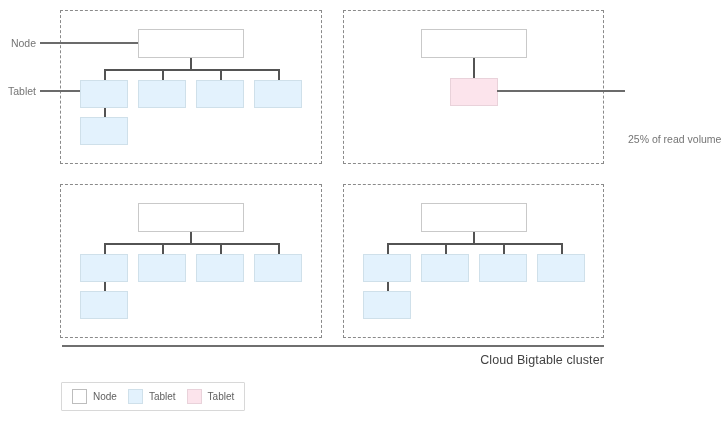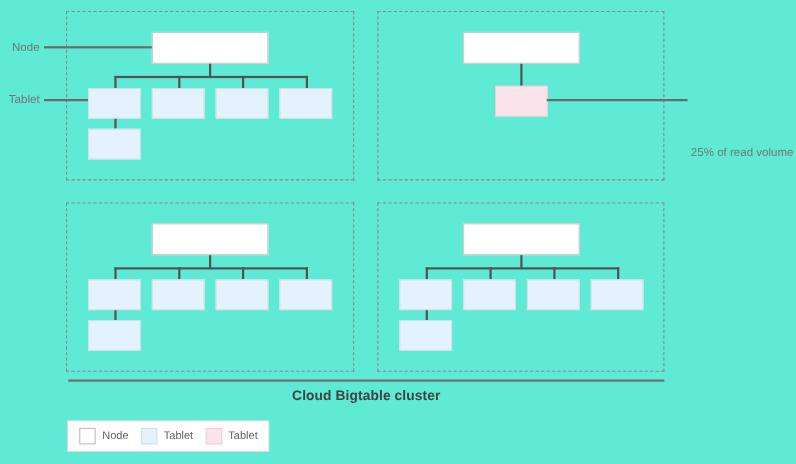--- a/index.html
+++ b/index.html
@@ -5,21 +5,21 @@
   html, body {
     margin: 0;
     padding: 0;
     background: #000000;
     font-family: "Liberation Sans", "DejaVu Sans", sans-serif;
   }
   .stage {
     position: relative;
     width: 724px;
     height: 422px;
-    background: #5eead4;
+    background: #ffffff;
     overflow: hidden;
   }
   
   .quadrant {
     position: absolute;
     box-sizing: border-box;
     width: 262px;
     height: 154px;
     border: 1px dashed #8a8a8a;
   }
@@ -81,24 +81,24 @@
   .cluster-line {
     position: absolute;
     left: 62px; top: 345px;
     width: 542px; height: 2px;
     background: #6f6f6f;
   }
   .cluster-title {
     position: absolute;
     left: 62px; top: 353px;
     width: 542px;
-    text-align: center;
+    text-align: right;
     color: #424242;
     font-size: 12.5px;
-    font-weight: 700;
+    font-weight: 400;
     letter-spacing: 0.1px;
   }
 
   
   .legend {
     position: absolute;
     left: 61px; top: 382px;
     height: 29px;
     box-sizing: border-box;
     background: #ffffff;

